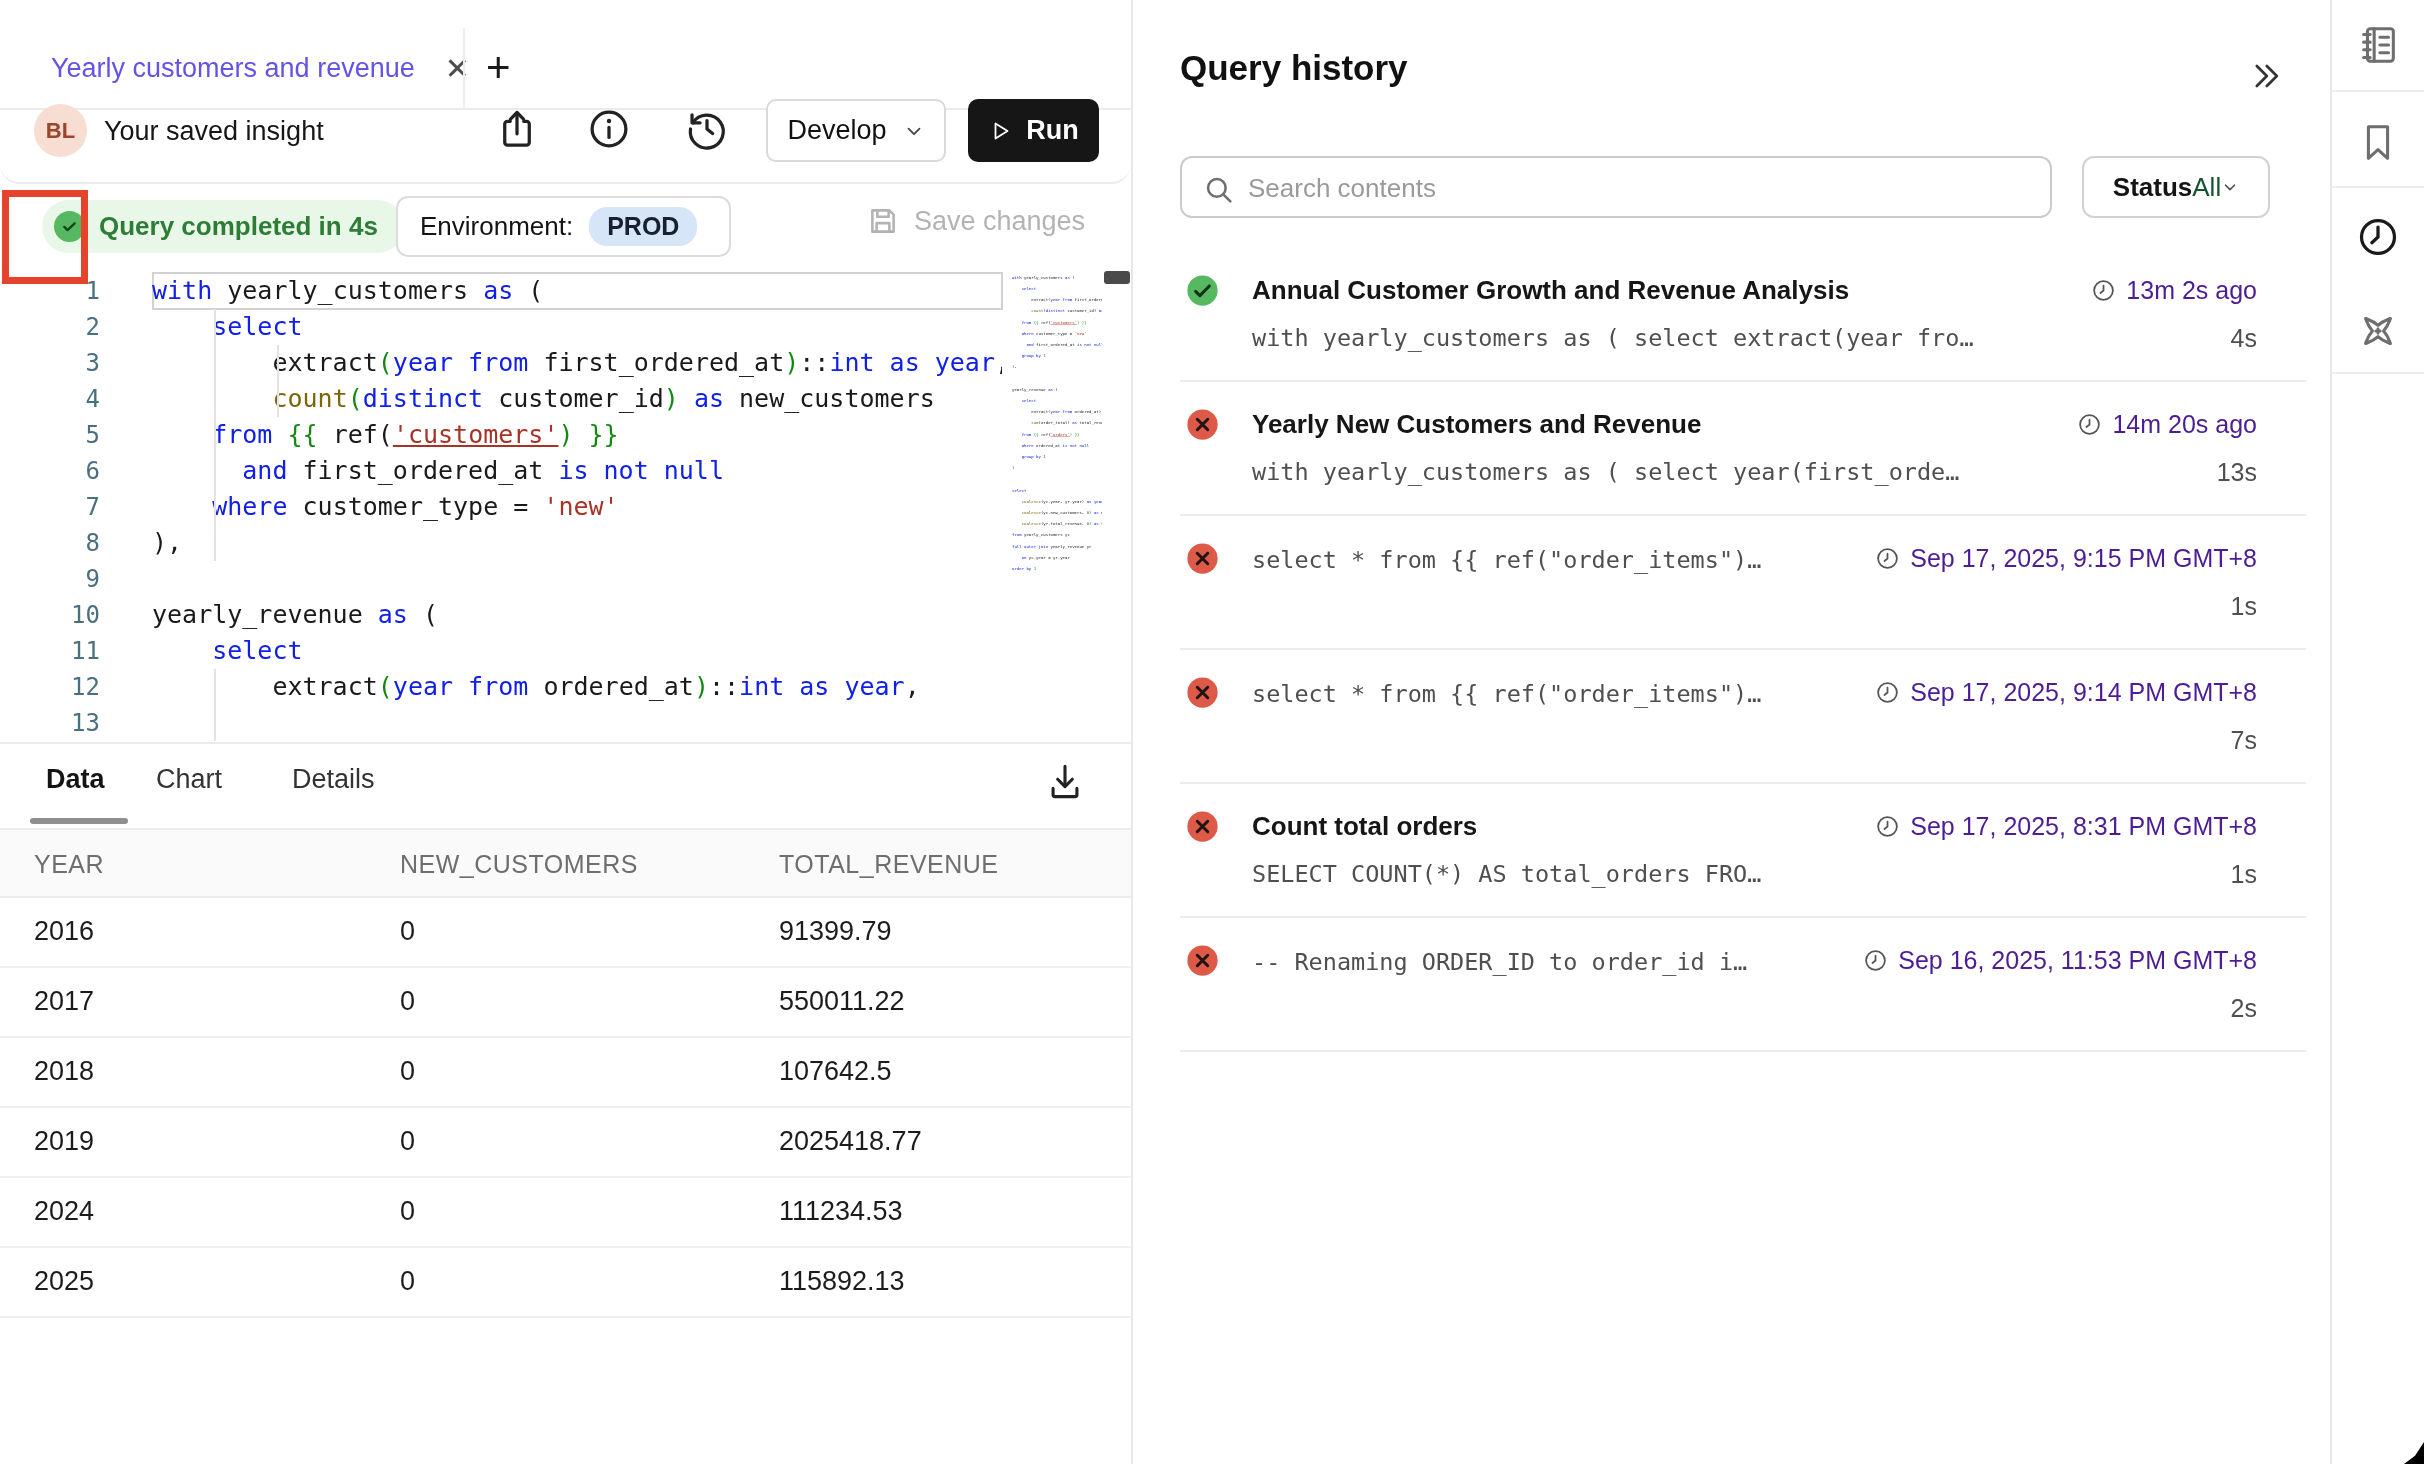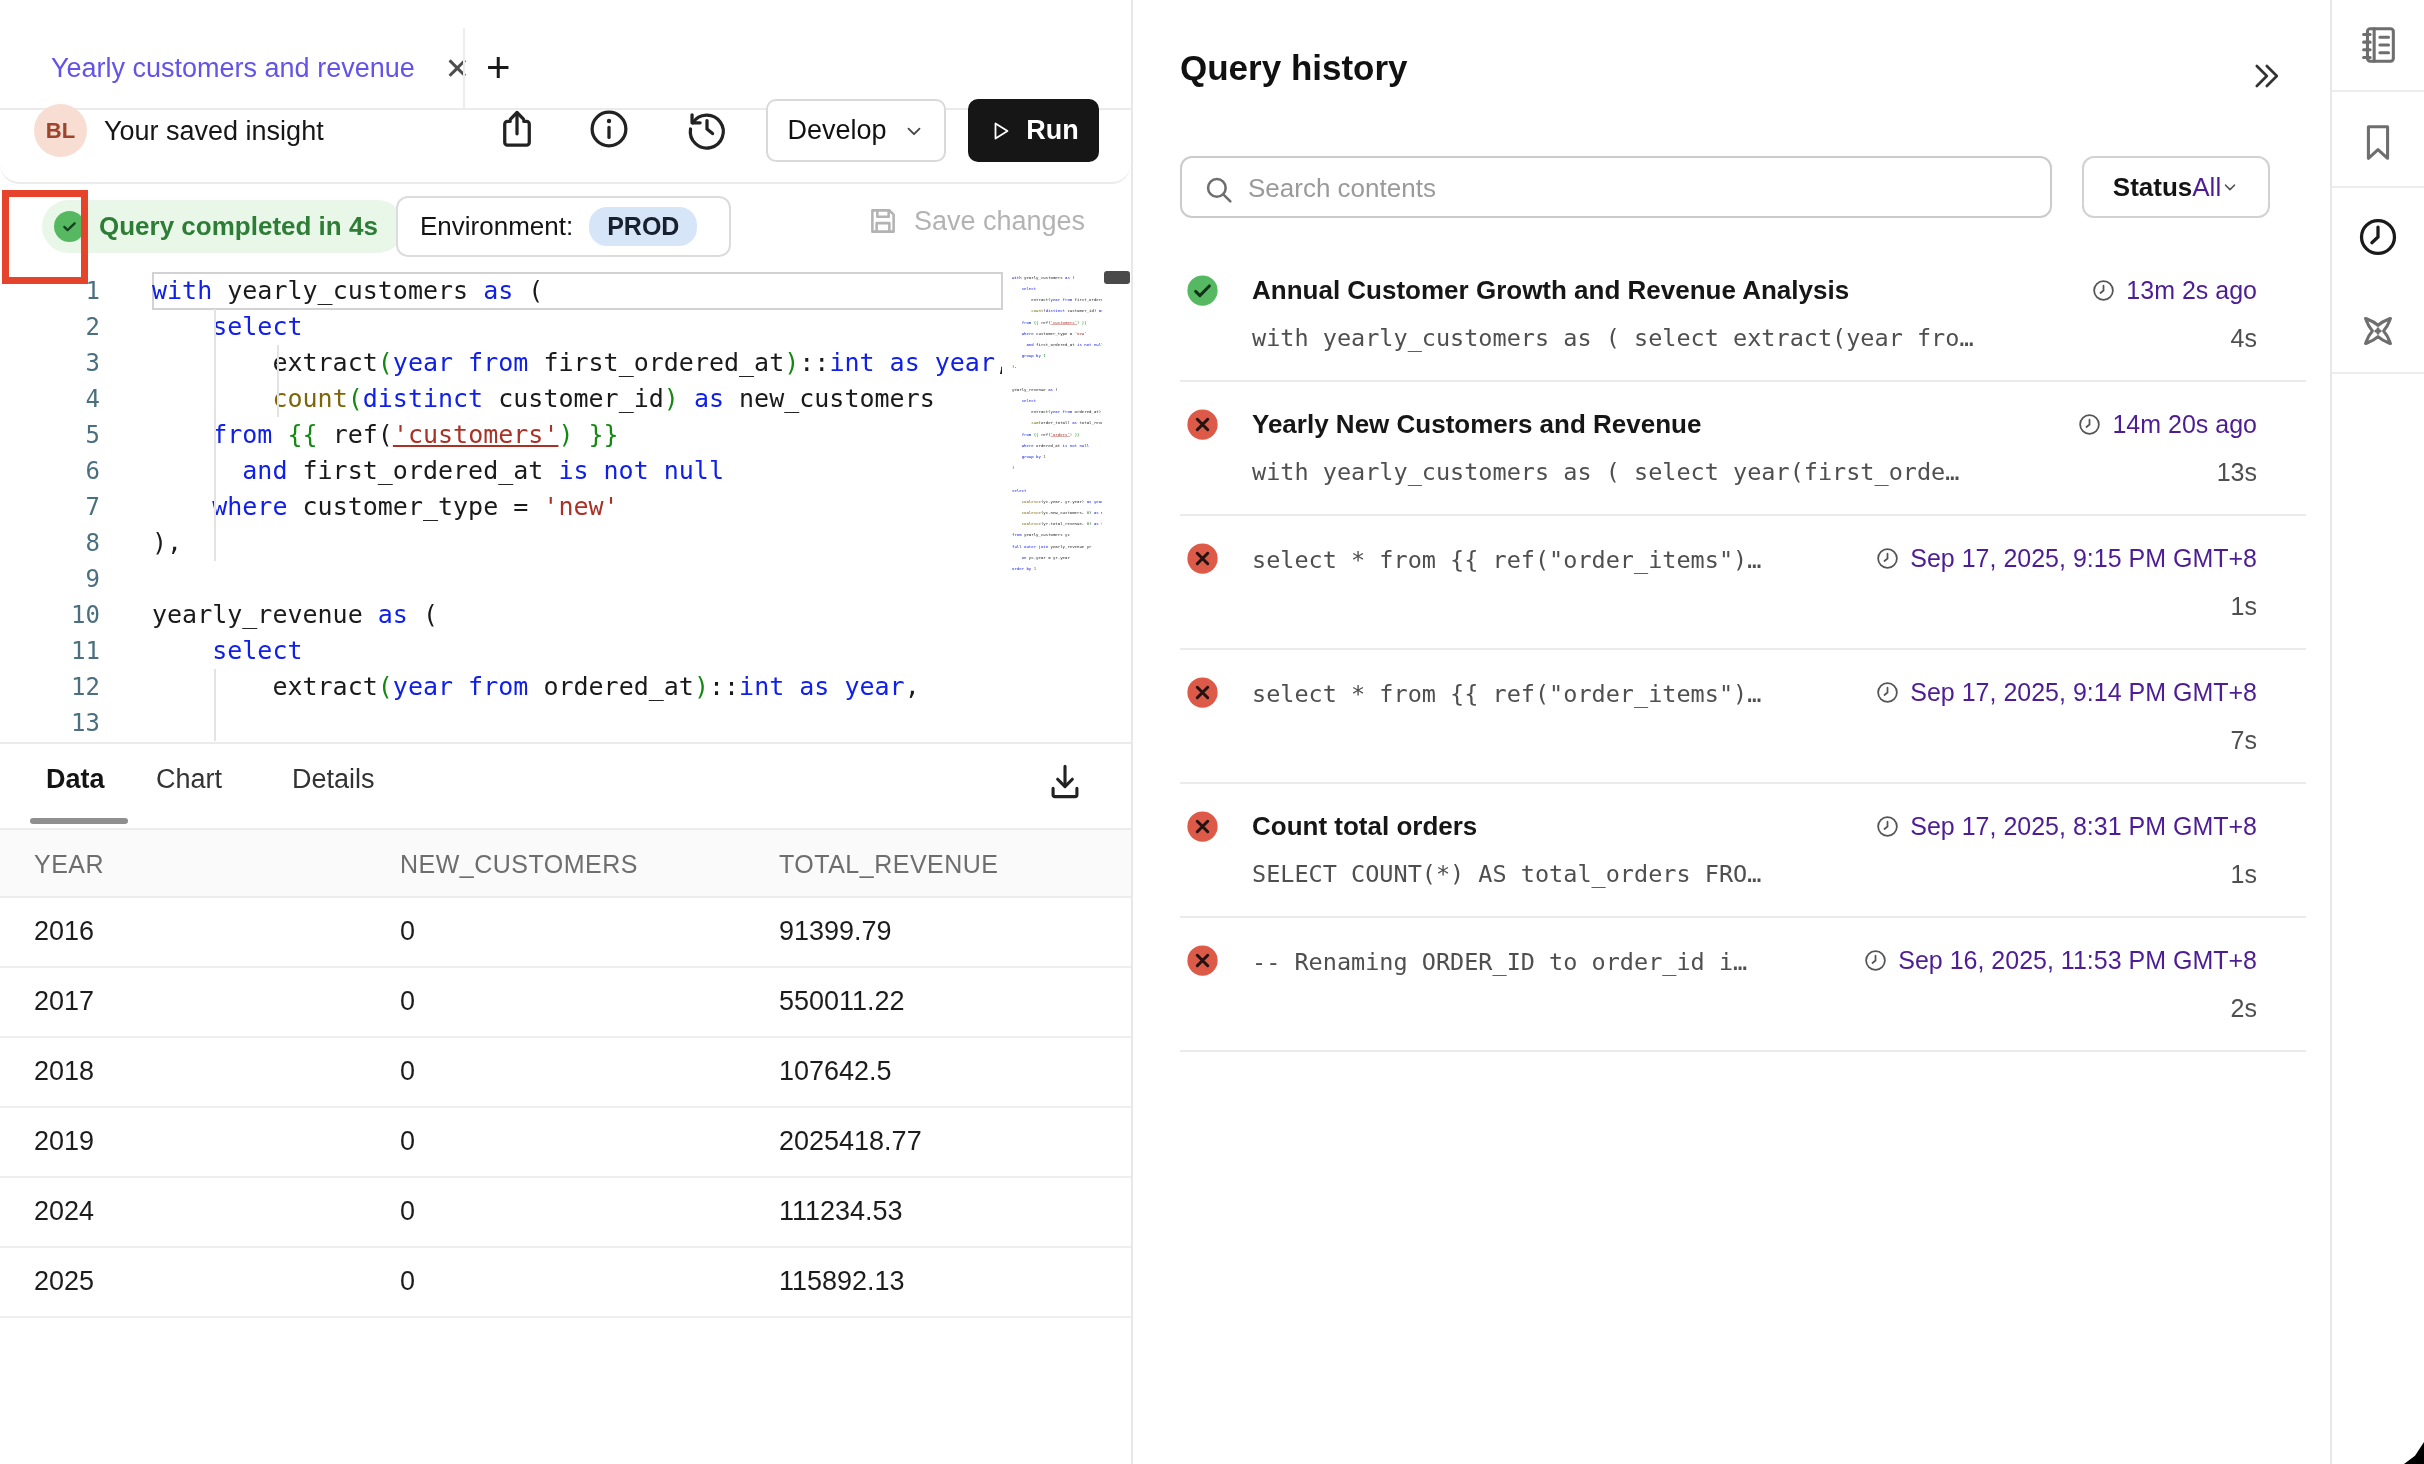--- a/index.html
+++ b/index.html
@@ -79,21 +79,21 @@
   .qh-collapse{left:2246px;top:56px;width:40px;height:40px;color:#333;}
   .qh-search{left:1180px;top:156px;width:872px;height:62px;border:2px solid #cbcbcb;border-radius:12px;
              box-sizing:border-box;background:#fff;}
   .qh-search svg{position:absolute;left:20px;top:15px;}
   .qh-search input{position:absolute;left:64px;top:4px;width:780px;height:50px;border:none;outline:none;
                    font-family:"Liberation Sans",sans-serif;font-size:26px;color:#333;background:transparent;}
   .qh-search input::placeholder{color:#9a9a9a;}
   .qh-filter{left:2082px;top:156px;width:188px;height:62px;border:2px solid #d2d2d2;border-radius:12px;
              box-sizing:border-box;display:flex;align-items:center;justify-content:center;gap:0;background:#fff;}
   .qh-filter .lab{font-size:26px;font-weight:600;color:#141414;}
-  .qh-filter .val{font-size:26px;color:#4c1d95;}
+  .qh-filter .val{font-size:26px;color:#14532d;}
   .qh-list{left:1133px;top:248px;width:1197px;}
   .qh-item{position:relative;height:134px;}
   .qh-item::after{content:"";position:absolute;left:47px;right:24px;bottom:0;height:2px;background:#ebebeb;}
   .qh-status{position:absolute;left:53px;top:26px;width:33px;height:33px;}
   .qh-name{position:absolute;left:119px;top:27px;font-size:26px;font-weight:700;color:#161616;white-space:nowrap;}
   .qh-sql{position:absolute;left:119px;font-family:"DejaVu Sans Mono",monospace;font-size:23.5px;color:#4f4f4f;white-space:nowrap;}
   .qh-sql.r1{top:30px;}.qh-sql.r2{top:76px;}
   .qh-time{position:absolute;right:73px;top:28px;display:flex;align-items:center;gap:10px;color:#4c1d95;font-size:25px;white-space:nowrap;}
   .qh-dur{position:absolute;right:73px;top:76px;font-size:25px;color:#4f4f4f;}
 

